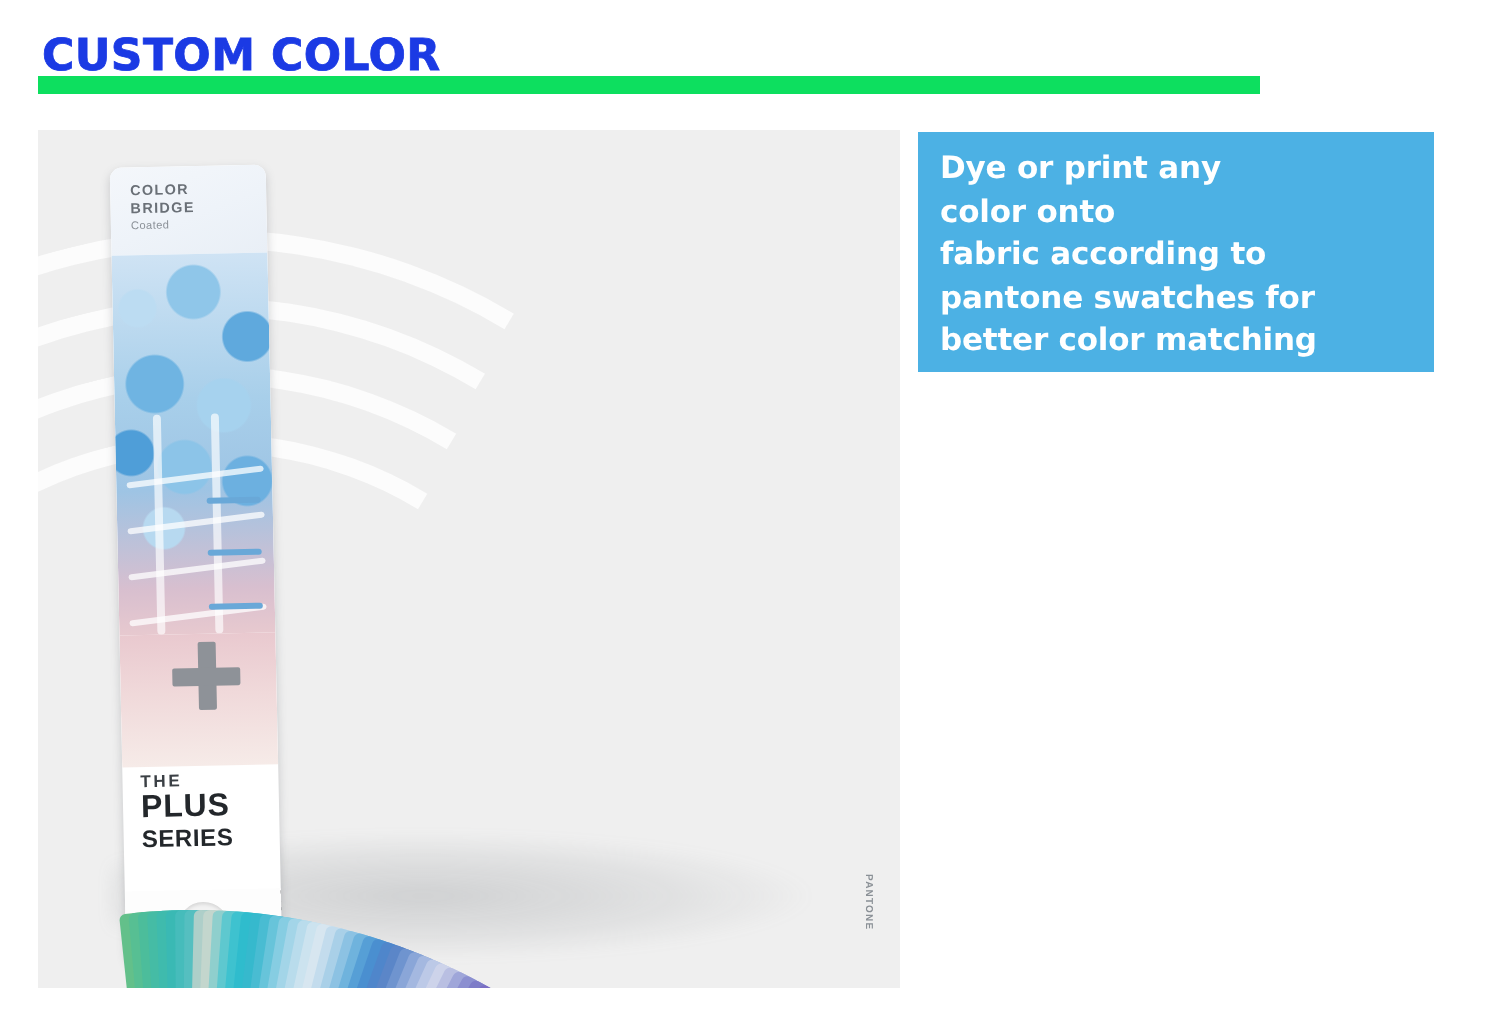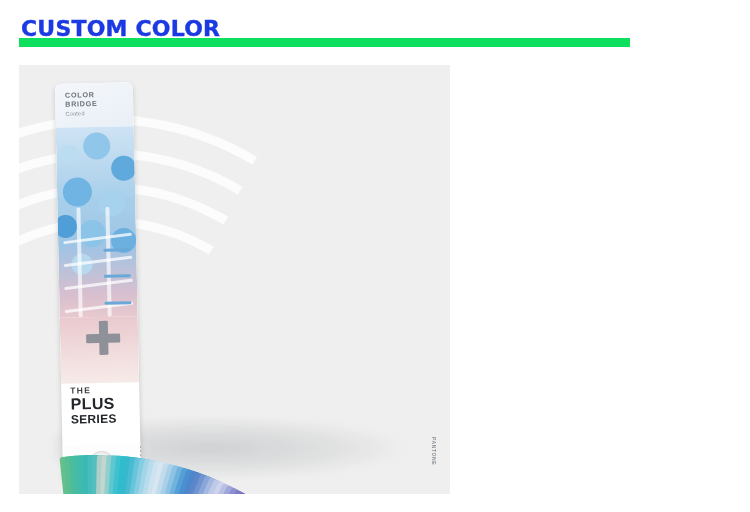--- a/index.html
+++ b/index.html
@@ -295,14 +295,21 @@
 pantone.com/daina</div>
 
         <div class="cover-bottom"></div>
         <div class="cover-thumbhole"></div>
       </div>
 
       <div class="far-mark" style="left:418px;top:372px;">PANTONE</div>
     </div>
   </div>
 
+  <div class="caption-box">
+    <div class="caption-text">Dye or print any
+color onto
+fabric according to
+pantone swatches for
+better color matching</div>
+  </div>
 
 </div>
 
 </body></html>

